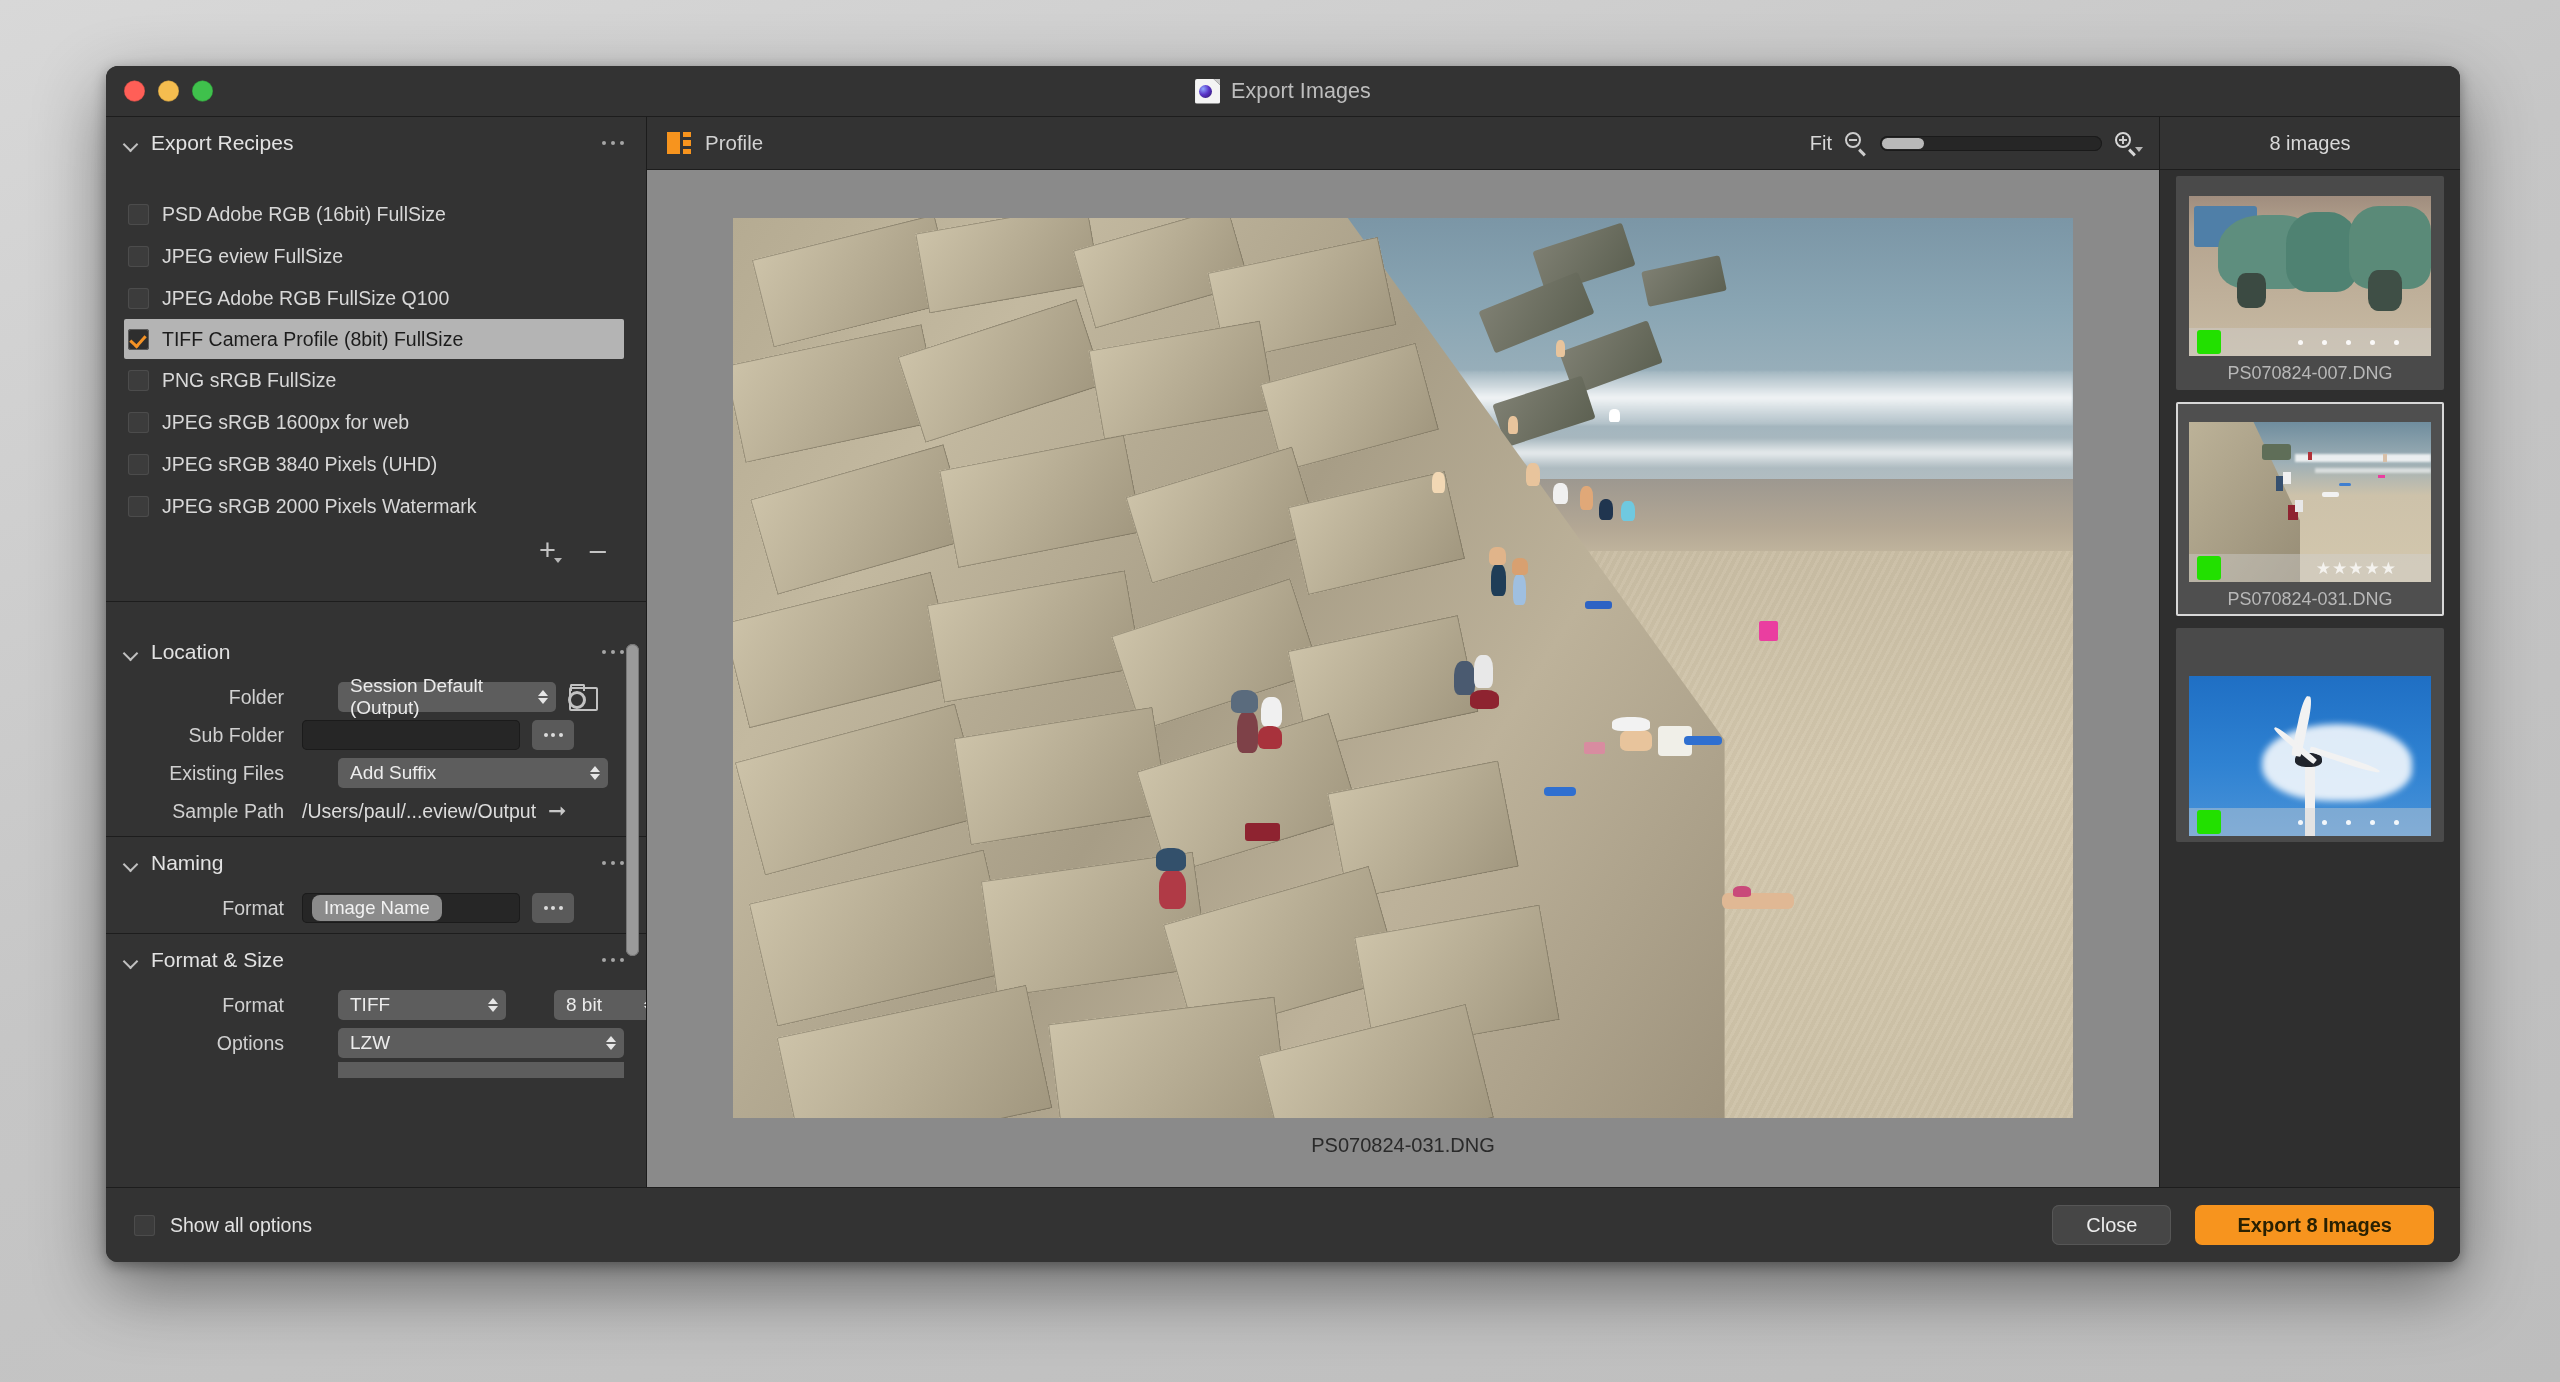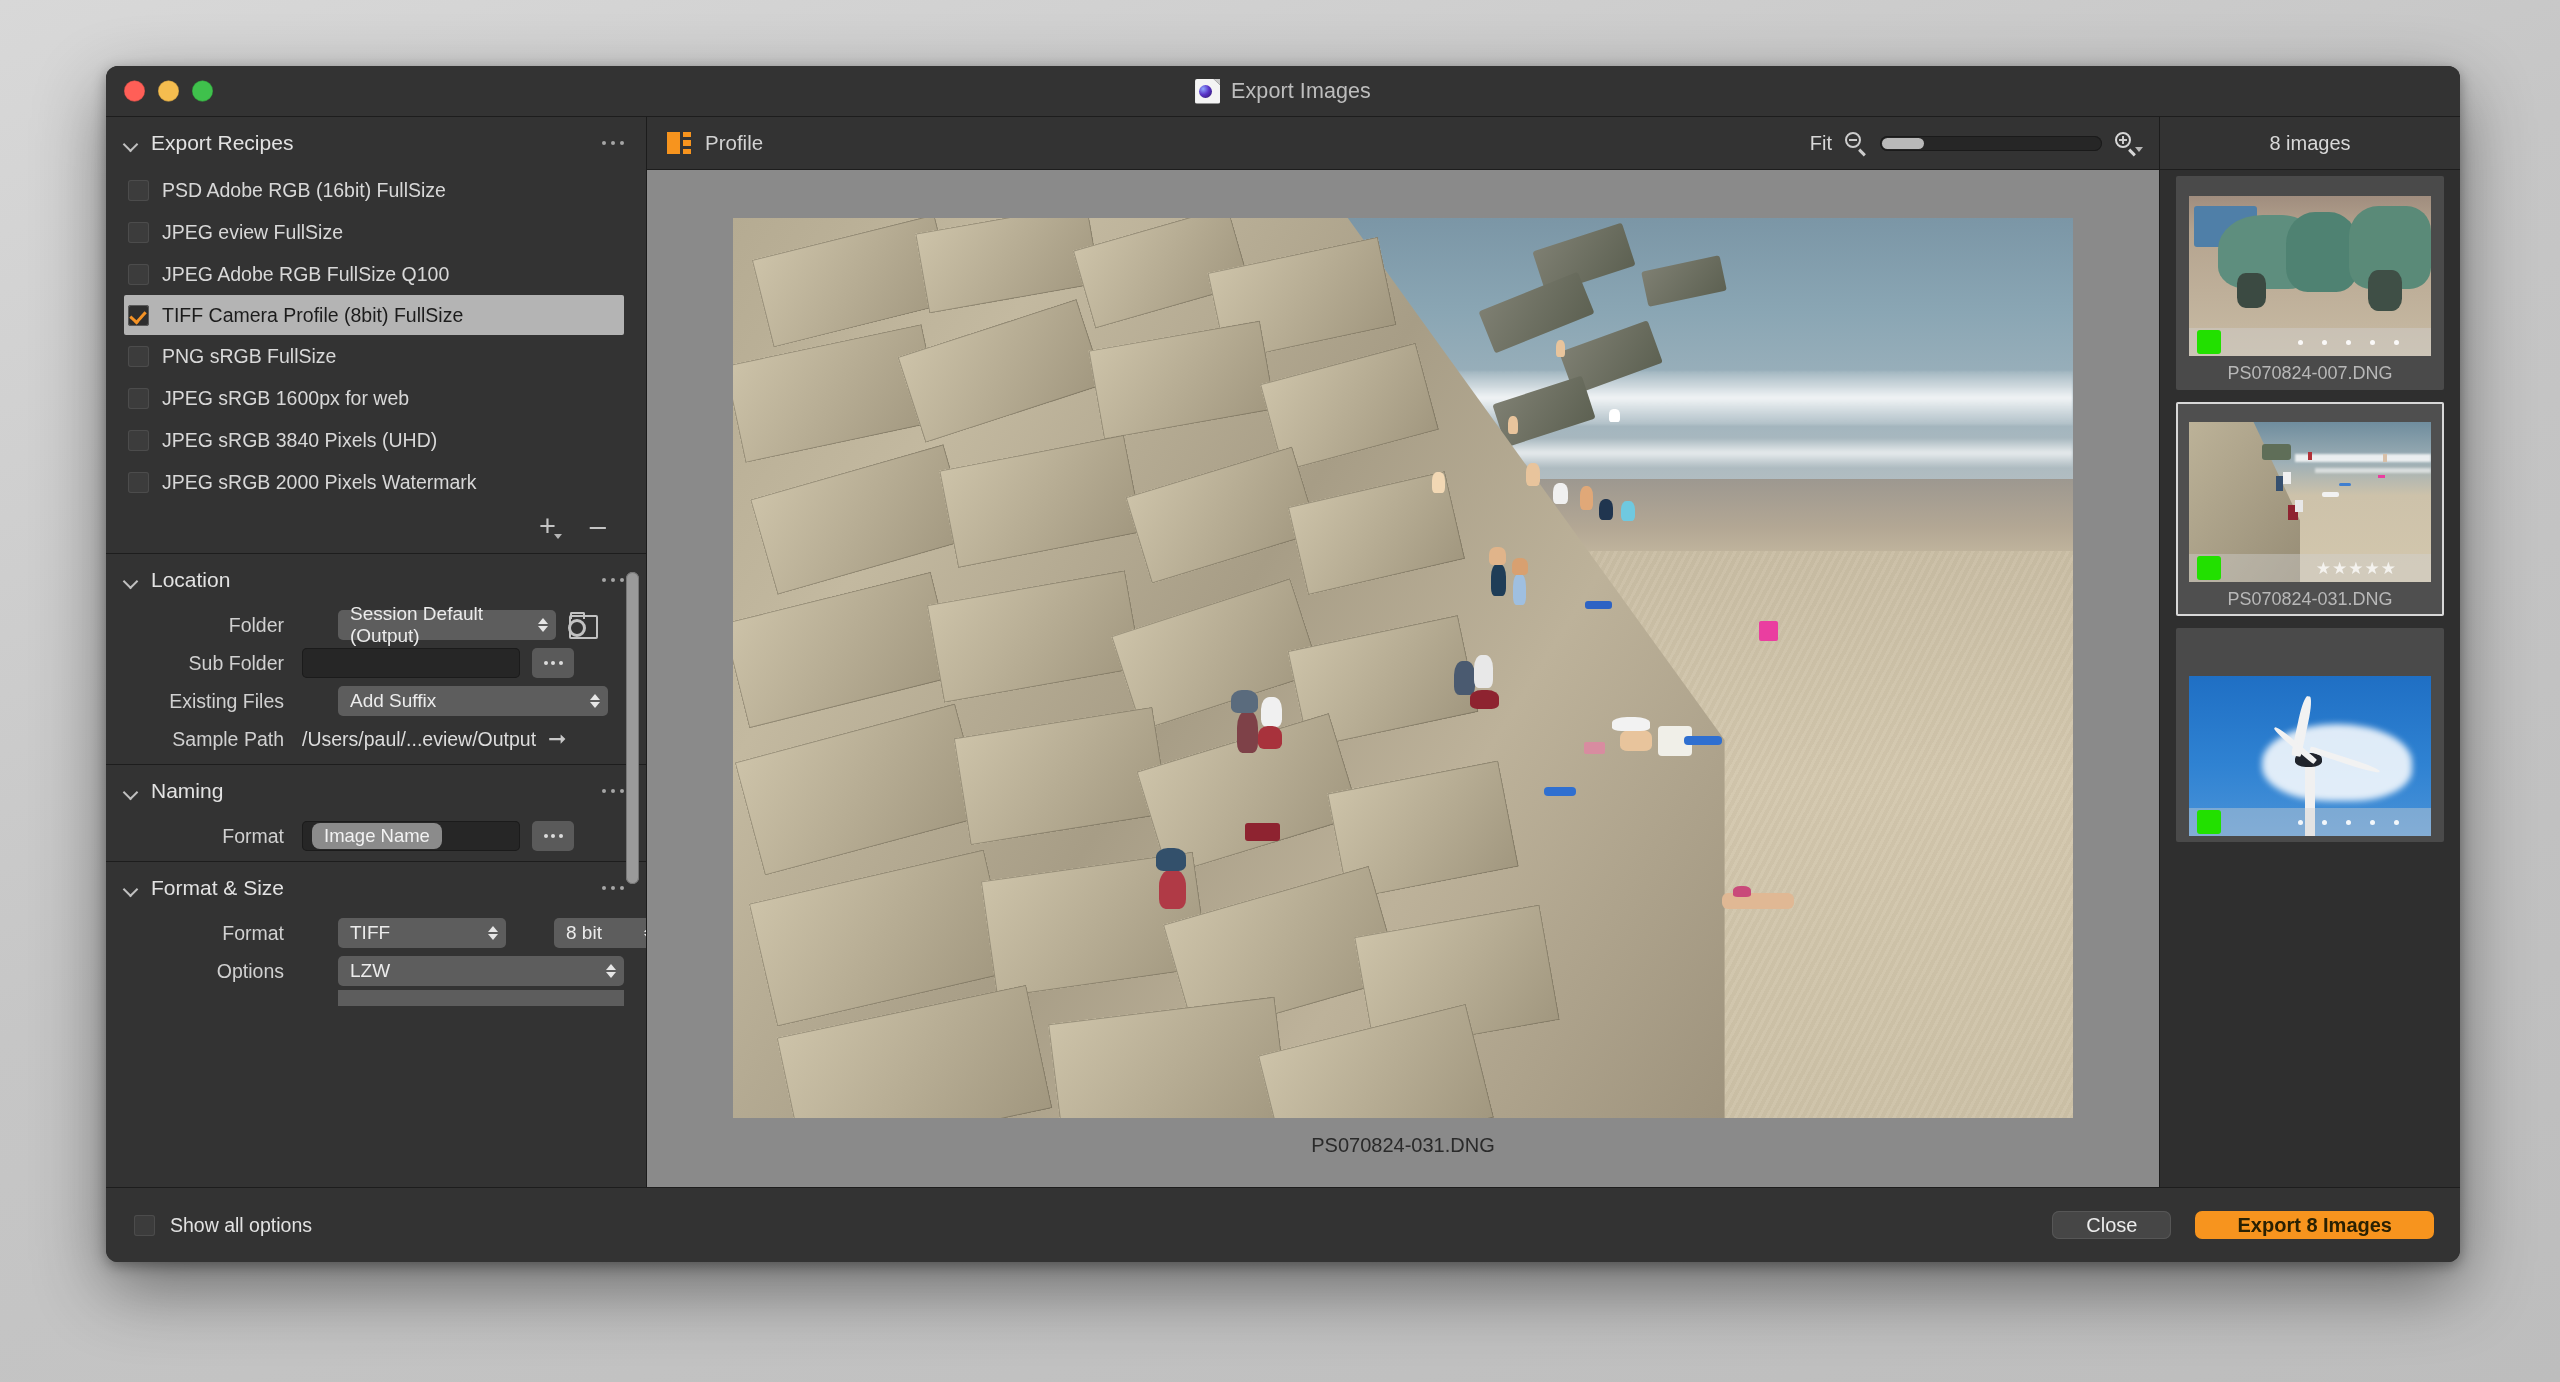--- a/index.html
+++ b/index.html
@@ -27,21 +27,21 @@
     clip-path:polygon(0 0,100% 100%,100% 0);}
   .title-icon .orb{position:absolute;left:4px;top:6px;width:13px;height:13px;border-radius:50%;
     background:radial-gradient(circle at 32% 30%,#8fa8ff 0%,#5a35c9 45%,#2a1160 100%);}
   .title-text{font-size:21.5px;color:#bdbdbd;letter-spacing:.1px;}
 
   
   .body{flex:1;display:flex;min-height:0;background:#2d2d2d;}
 
   
   .sidebar{width:540px;flex:0 0 540px;background:#333333;display:flex;flex-direction:column;
-    border-right:1px solid #1c1c1c;min-height:0;}
+    border-right:1px solid #1c1c1c;min-height:0;gap:24px;}
   .panel-head{height:52px;display:flex;align-items:center;gap:13px;padding:0 22px 0 18px;
     color:#d4d4d4;flex:0 0 52px;}
   .chev{width:14px;height:14px;flex:0 0 14px;position:relative;}
   .chev:before{content:"";position:absolute;left:1px;top:3px;width:9px;height:9px;
     border-right:2px solid #c0c0c0;border-bottom:2px solid #c0c0c0;transform:rotate(45deg);}
   .panel-title{font-size:21px;color:#e2e2e2;flex:1;}
   .dots{display:flex;gap:4.5px;align-items:center;}
   .dots i{width:4.5px;height:4.5px;border-radius:50%;background:#a6a6a6;display:block;}
 
   .recipes{padding:0 0 4px 0;}
@@ -91,21 +91,21 @@
   .folder-ico .gear{position:absolute;left:0;bottom:1px;width:12px;height:12px;border-radius:50%;
     border:3px solid #c2c2c2;background:#333;}
   .arrow-ico{color:#c8c8c8;font-size:22px;line-height:1;}
   .token{background:#8b8b8b;color:#f2f2f2;border-radius:8px;padding:2px 12px;font-size:18.5px;}
   .clip-row{height:16px;overflow:hidden;}
 
   .bottombar{height:74px;flex:0 0 74px;background:#333333;border-top:1px solid #1d1d1d;
     display:flex;align-items:center;padding:0 26px 0 28px;}
   .showall{display:flex;align-items:center;gap:15px;color:#e2e2e2;font-size:19.5px;}
   .bb-right{margin-left:auto;display:flex;align-items:center;gap:24px;}
-  .btn{height:28px;border-radius:7px;display:flex;align-items:center;justify-content:center;
+  .btn{height:40px;border-radius:7px;display:flex;align-items:center;justify-content:center;
     font-size:20px;padding:0 34px;}
   .btn-close{background:#464646;color:#ececec;box-shadow:inset 0 0 0 1px #565656;}
   .btn-export{background:#f7941e;color:#2a2102;font-weight:bold;padding:0 42px;}
 
   
   .viewer{flex:1;display:flex;flex-direction:column;min-width:0;background:#2d2d2d;}
   .viewer-top{height:52px;flex:0 0 52px;background:#333333;display:flex;align-items:center;
     padding:0 22px 0 20px;border-bottom:1px solid #1d1d1d;gap:14px;}
   .v-icon{width:24px;height:22px;display:flex;gap:3px;}
   .v-icon .big{width:13px;background:#f7941e;}

